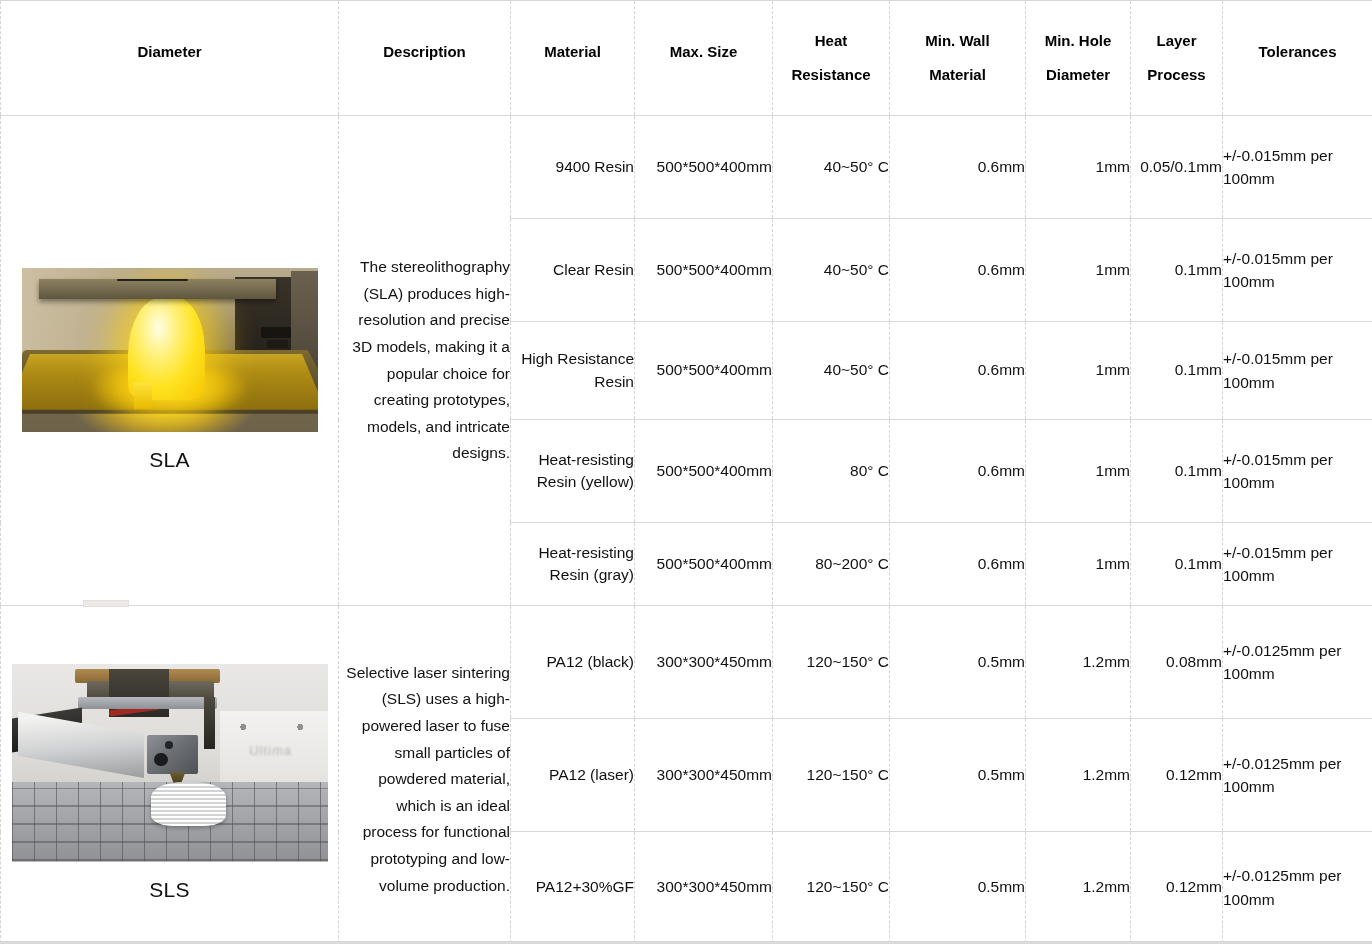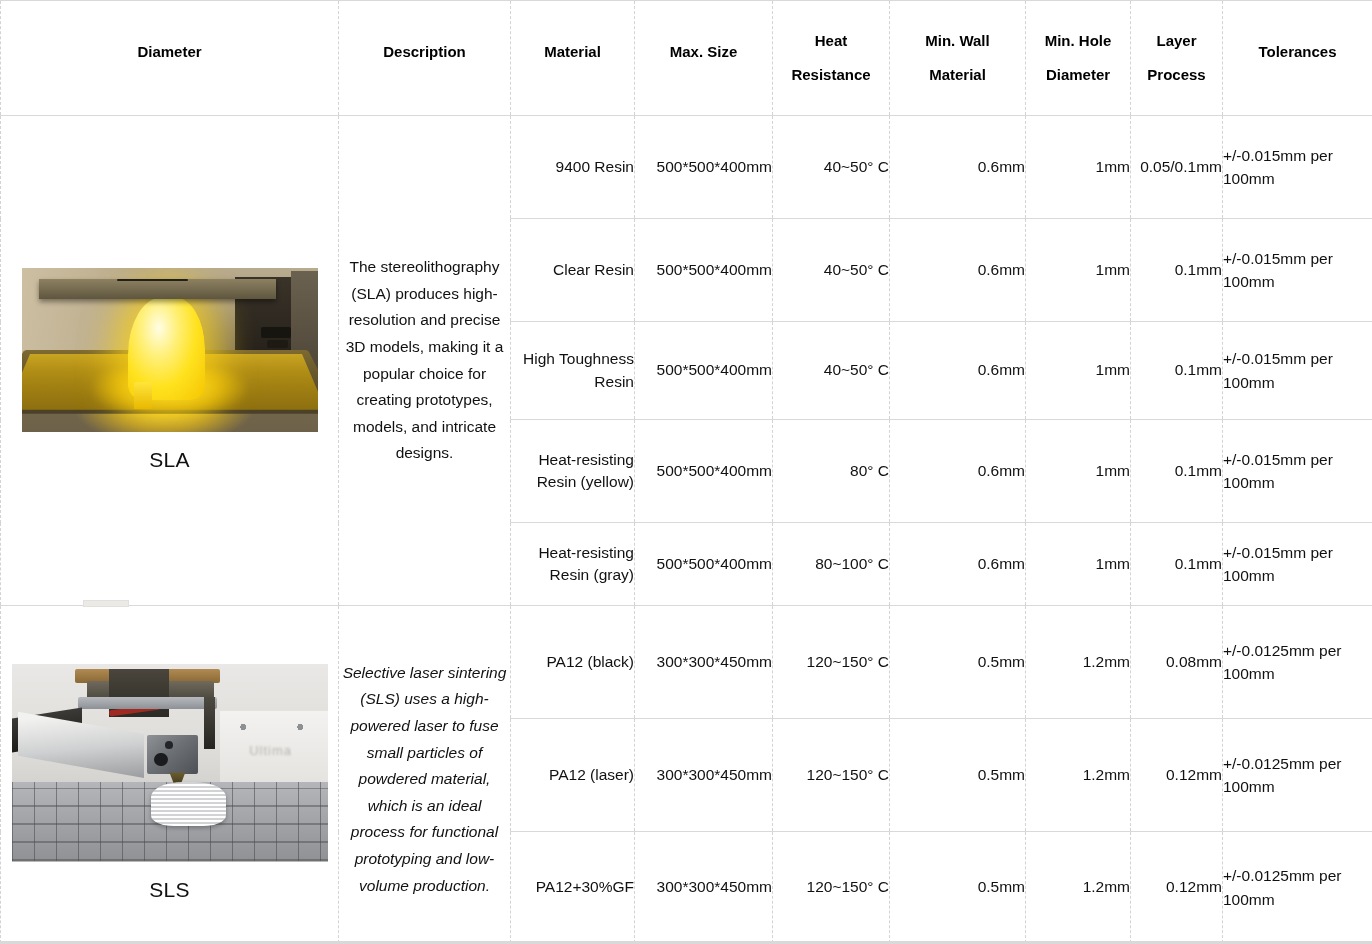--- a/index.html
+++ b/index.html
@@ -53,29 +53,29 @@
 
   
   td.process {
     text-align: center;
     vertical-align: top;
     padding: 0;
     border-right: 1px solid #d9d9d9;
   }
   td.desc {
     vertical-align: top;
-    text-align: center;
+    text-align: right;
     padding: 48px 10px 0 8px;
     line-height: 1.72;
     font-size: 15.5px;
     border-left: 1px solid #d9d9d9;
     border-right: 1px solid #d9d9d9;
     margin-left: 20px;
   }
-  td.desc.sls { padding-top: 10px; font-style: italic; }
+  td.desc.sls { padding-top: 10px; }
 
   .proc-inner { padding-top: 10px; }
   .proc-label {
     font-size: 21px;
     color: #111;
     margin-top: 16px;
     letter-spacing: .3px;
   }
   .proc-label.sls { margin-top: 16px; }
 
@@ -302,21 +302,21 @@
         <td class="c">Clear Resin</td>
         <td class="c">500*500*400mm</td>
         <td class="c">40~50° C</td>
         <td class="c">0.6mm</td>
         <td class="c">1mm</td>
         <td class="c">0.1mm</td>
         <td class="c-left">+/-0.015mm per 100mm</td>
       </tr>
 
       <tr style="height:98px">
-        <td class="c">High Toughness Resin</td>
+        <td class="c">High Resistance Resin</td>
         <td class="c">500*500*400mm</td>
         <td class="c">40~50° C</td>
         <td class="c">0.6mm</td>
         <td class="c">1mm</td>
         <td class="c">0.1mm</td>
         <td class="c-left">+/-0.015mm per 100mm</td>
       </tr>
 
       <tr style="height:103px">
         <td class="c">Heat-resisting Resin (yellow)</td>
@@ -324,21 +324,21 @@
         <td class="c">80° C</td>
         <td class="c">0.6mm</td>
         <td class="c">1mm</td>
         <td class="c">0.1mm</td>
         <td class="c-left">+/-0.015mm per 100mm</td>
       </tr>
 
       <tr style="height:83px">
         <td class="c">Heat-resisting Resin (gray)</td>
         <td class="c">500*500*400mm</td>
-        <td class="c">80~100° C</td>
+        <td class="c">80~200° C</td>
         <td class="c">0.6mm</td>
         <td class="c">1mm</td>
         <td class="c">0.1mm</td>
         <td class="c-left">+/-0.015mm per 100mm</td>
       </tr>
 
       <tr style="height:113px">
         <td class="process" rowspan="3">
           <div class="proc-inner">
             <div class="photo photo-sls">

